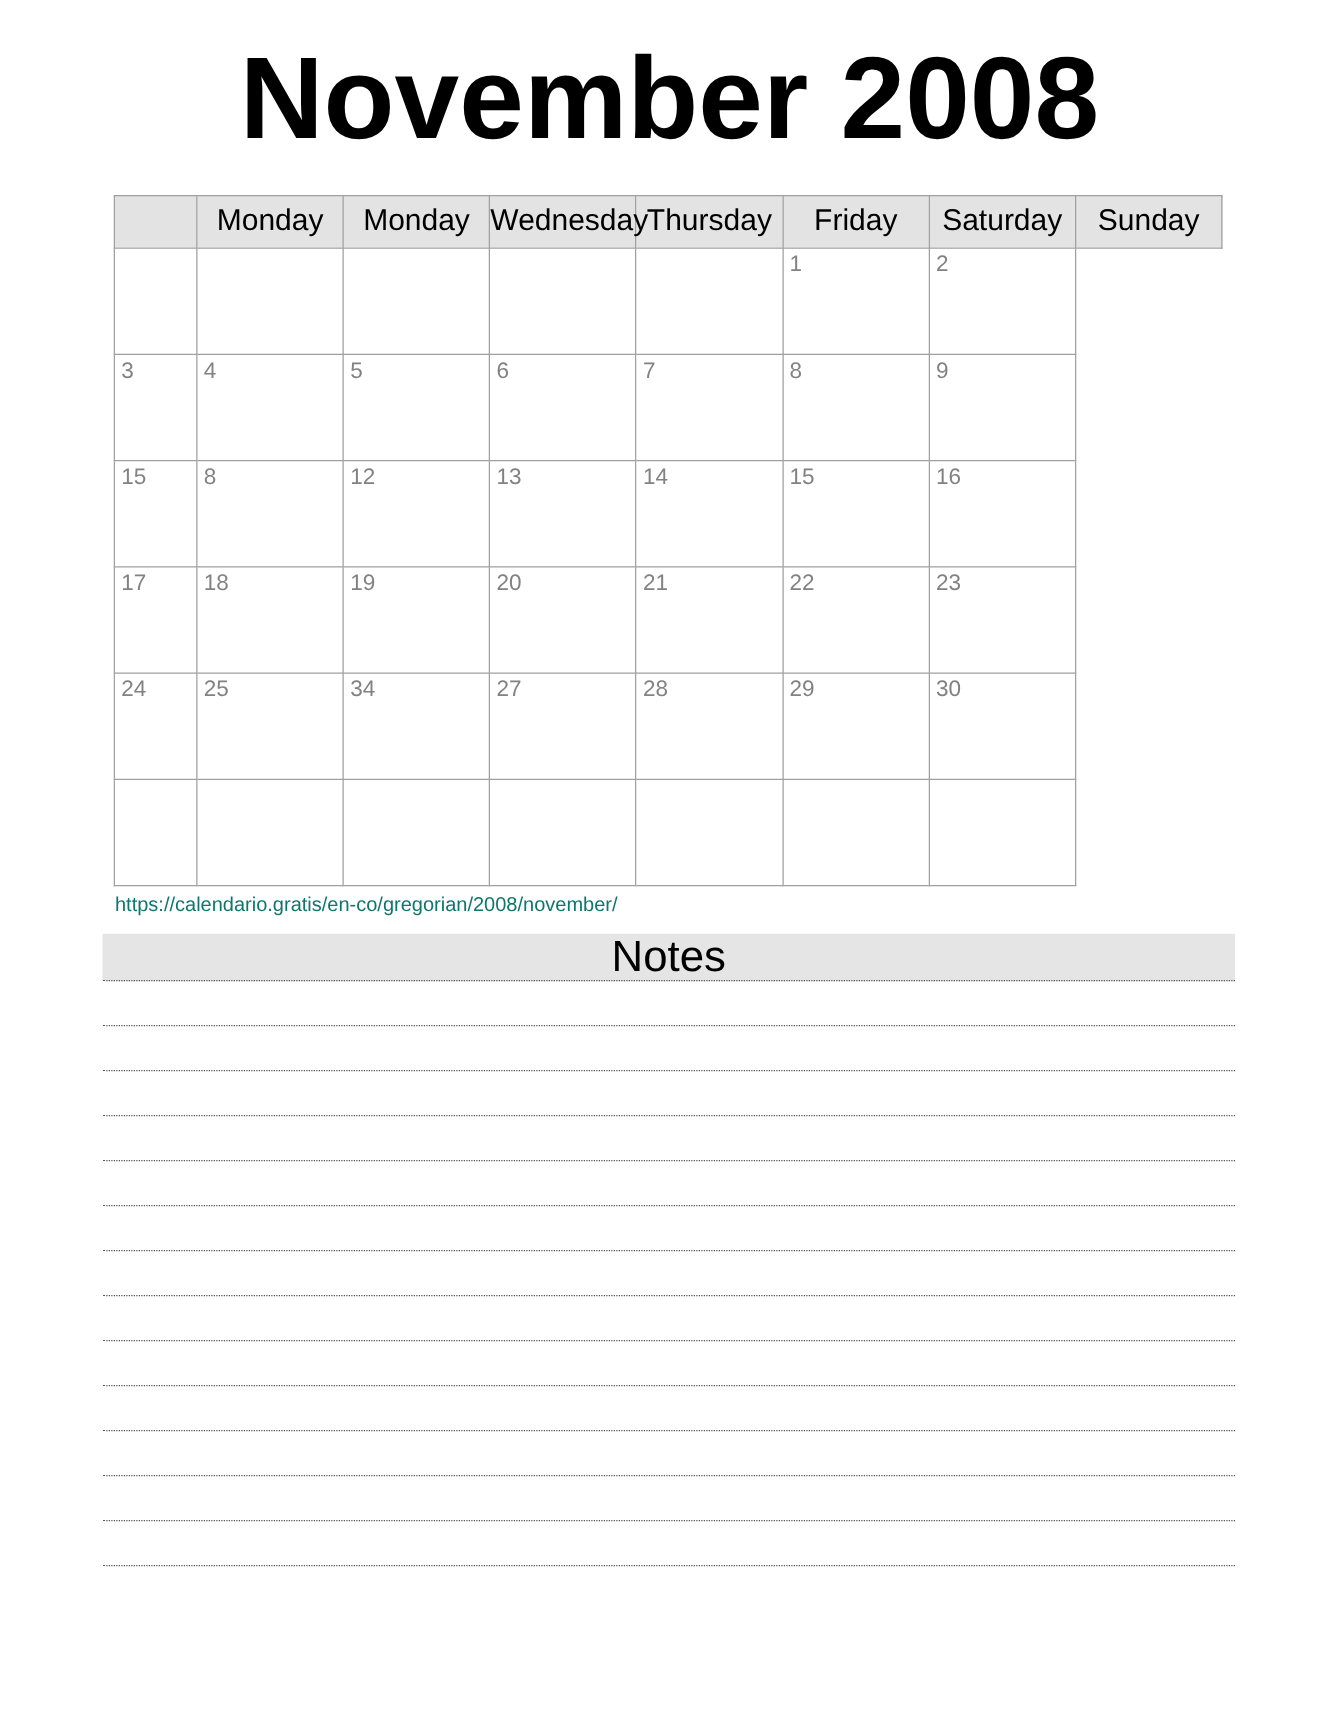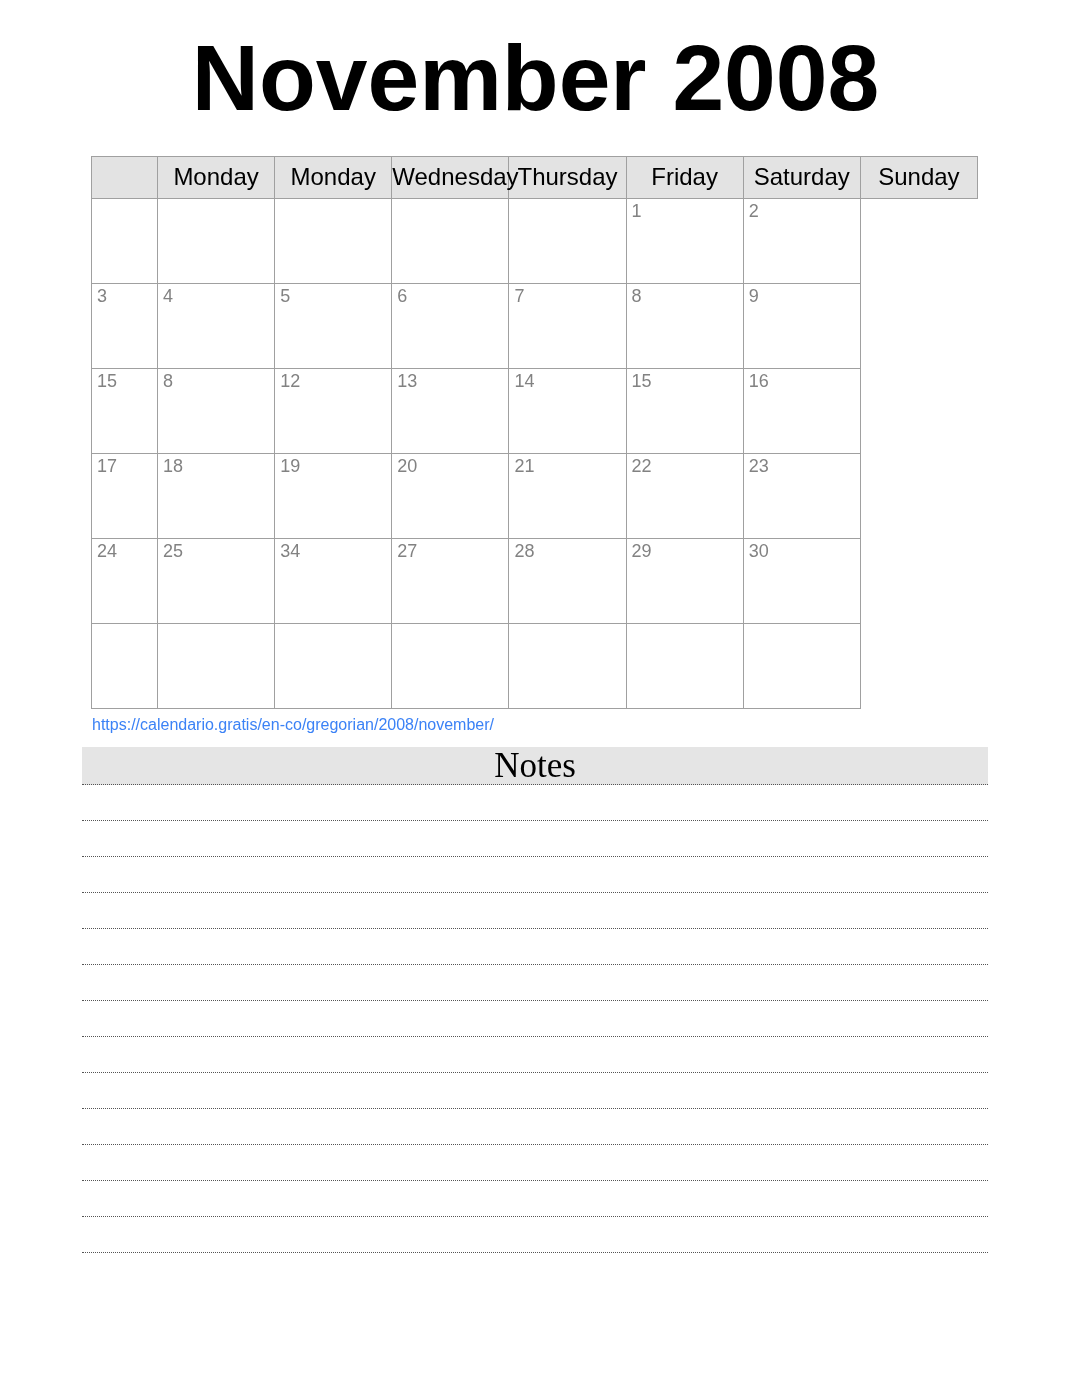--- a/index.html
+++ b/index.html
@@ -58,38 +58,37 @@
     display: block;
     padding: 3px 0 0 5px;
     font-size: 18px;
     line-height: 1.1;
     color: #828282;
   }
   .source-url {
     margin: 7px 0 0 92px;
     font-size: 16px;
     line-height: 1.15;
-    color: #3b82f6;
+    color: #0f766e;
   }
   .notes-section {
     margin: 13px 0 0 82px;
     width: 906px;
   }
   .notes-header {
     height: 37px;
     background: #e5e5e5;
     border-bottom: 1px dotted #555;
     text-align: center;
   }
   .notes-title {
     font-size: 35px;
     line-height: 38px;
     font-weight: 400;
     color: #000;
-    font-family: Liberation Serif, serif;
   }
   .note-line {
     height: 35px;
     border-bottom: 1px dotted #555;
   }
 </style>
 </head>
 <body>
 
 <h1 class="page-title">November 2008</h1>

